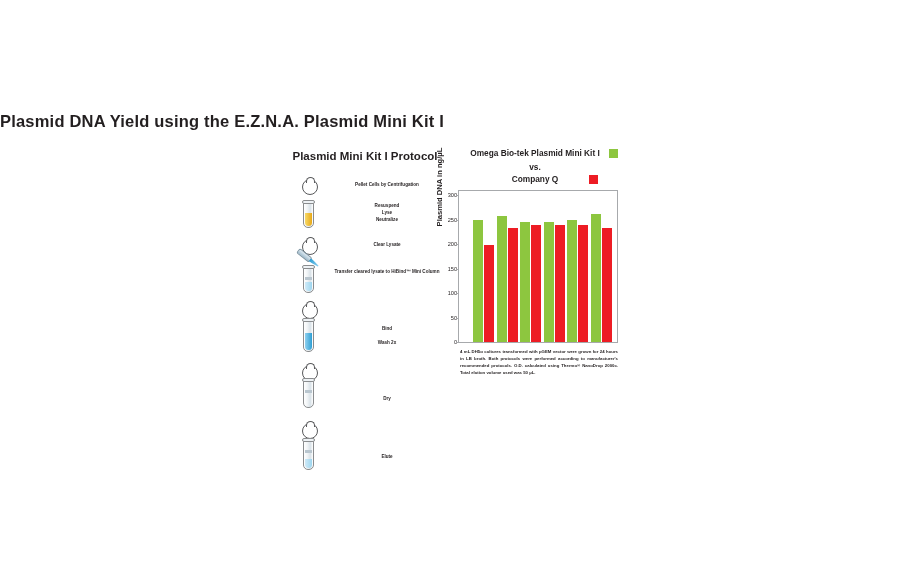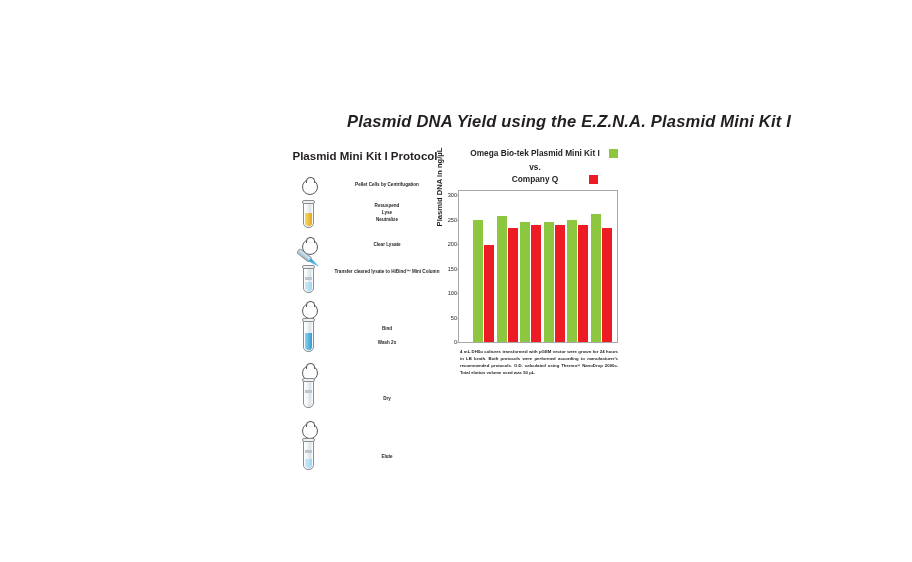--- a/index.html
+++ b/index.html
@@ -21,26 +21,25 @@
     width: 912px;
     height: 562px;
   }
 
   
   #main-title {
     position: absolute;
     left: 0;
     top: 112px;
     width: 791px;
-    text-align: right;
+    text-align: left;
     font-size: 16.5px;
     font-weight: bold;
     letter-spacing: 0.2px;
     color: #231f20;
-    font-style: italic;
   }
 
   
   #protocol-panel {
     position: absolute;
     left: 280px;
     top: 150px;
     width: 170px;
     height: 330px;
   }

